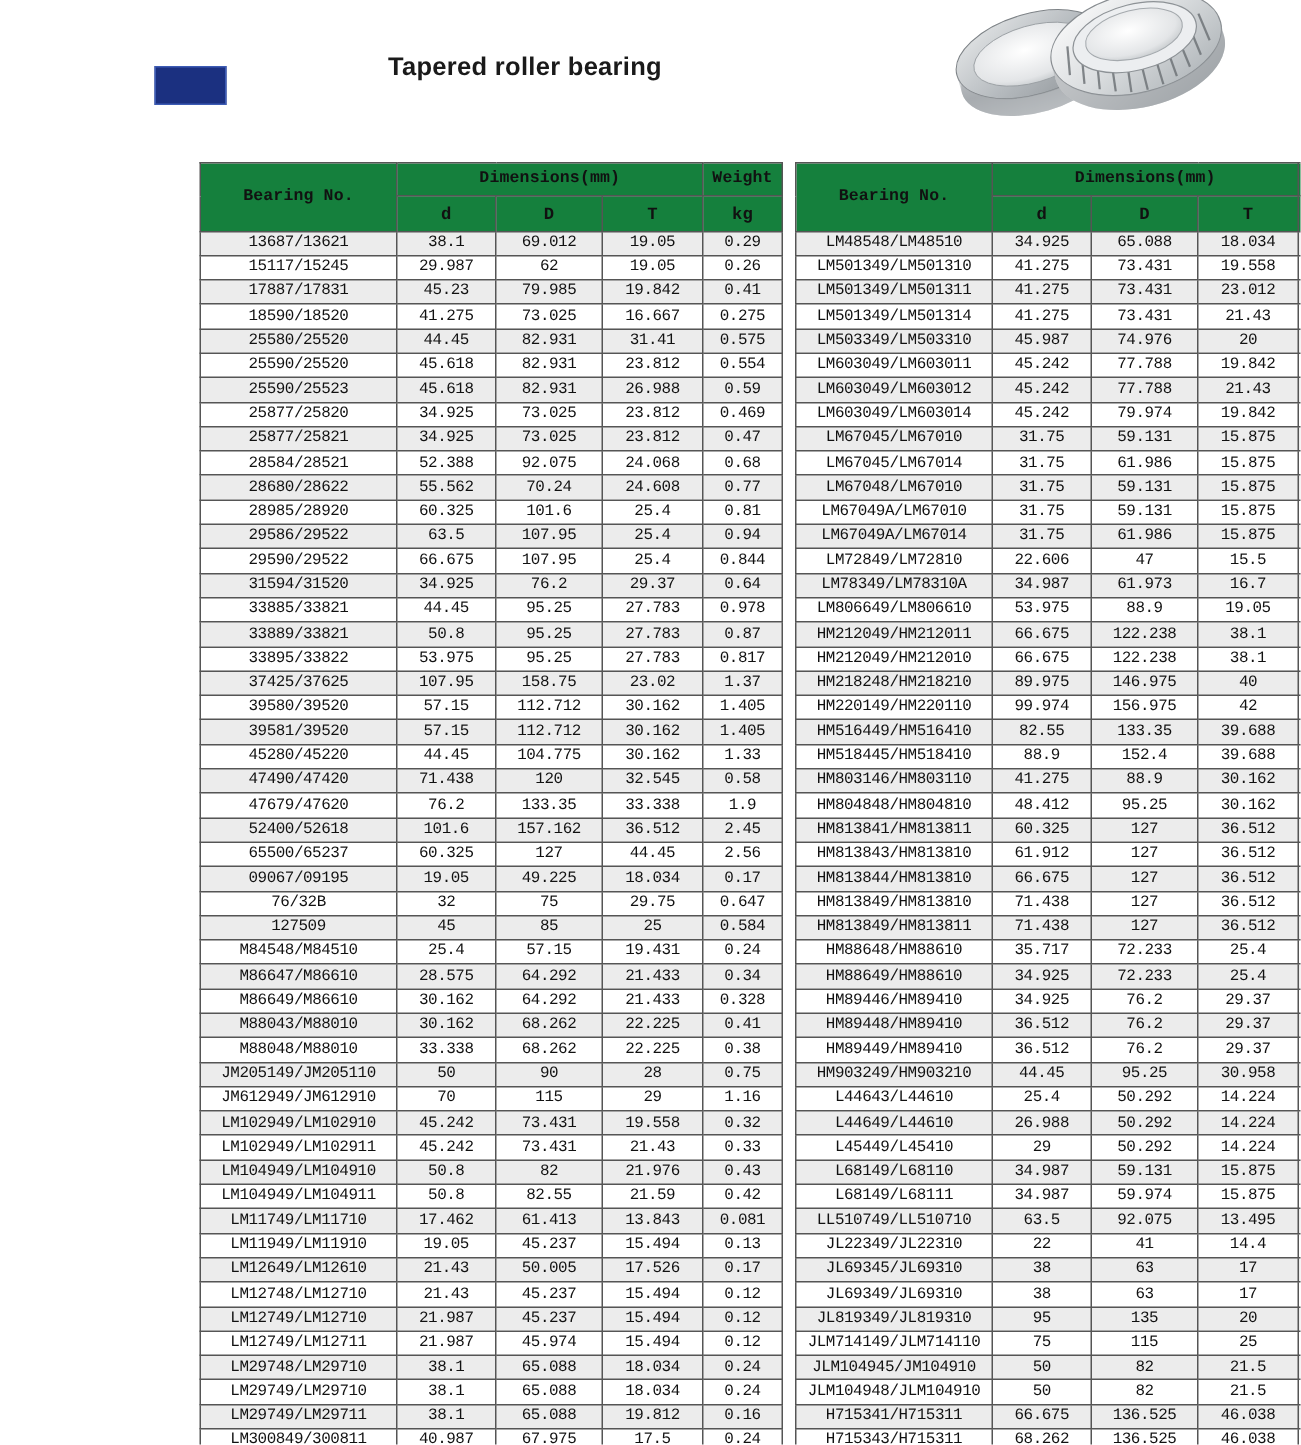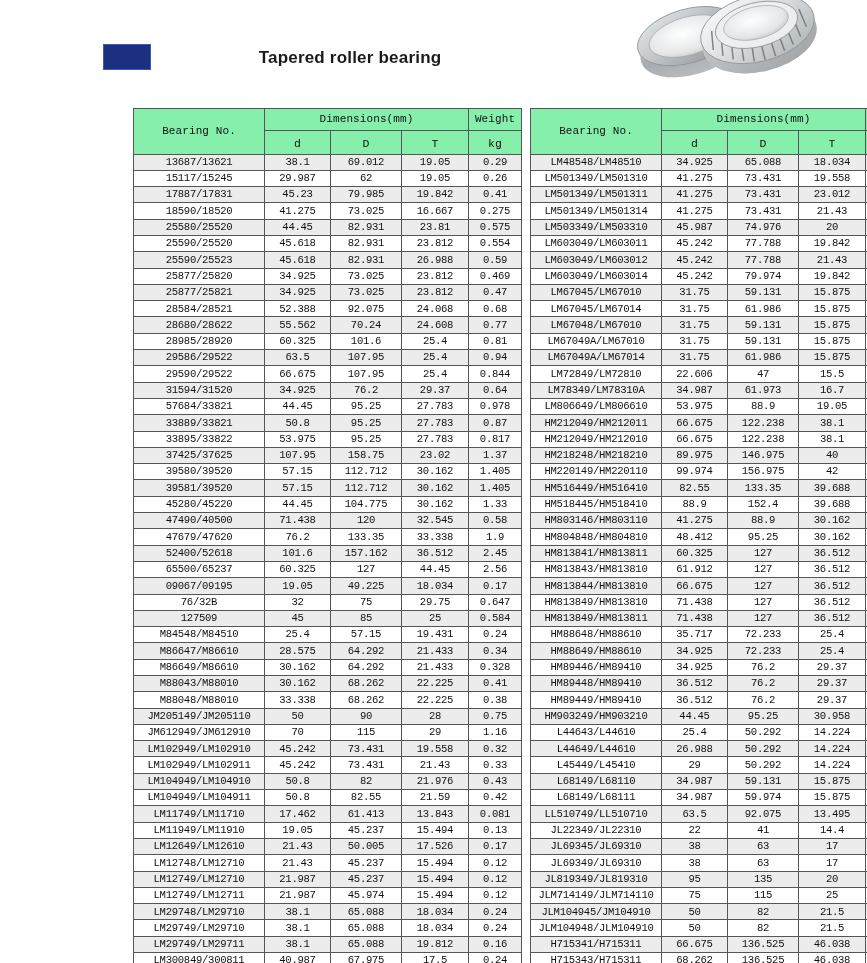--- a/index.html
+++ b/index.html
@@ -28,21 +28,21 @@
     left: 103px;
     top: 44px;
     width: 46px;
     height: 24px;
     background: #1b3080;
     border: 1px solid #3c5bb4;
   }
   .doc-title {
     position: absolute;
     left: 0;
-    top: 48px;
+    top: 35px;
     width: 700px;
     text-align: center;
     font-family: "Liberation Sans", "DejaVu Sans", sans-serif;
     font-weight: bold;
     font-size: 17px;
     letter-spacing: 0.2px;
     color: #1a1a1a;
   }
 
   
@@ -79,25 +79,26 @@
     text-align: center;
     vertical-align: middle;
     font-weight: normal;
     white-space: nowrap;
     font-family: "Liberation Mono", "DejaVu Sans Mono", monospace;
     letter-spacing: -0.3px;
   }
 
   
   table.spec thead th {
-    background: #86efac;
+    background: #15803d;
     font-size: 11px;
     color: #111;
     padding: 5px 2px;
     letter-spacing: 0.1px;
+    font-weight: bold;
   }
   table.spec thead th.sub {
     padding: 7px 2px 4px 2px;
     font-size: 11.5px;
   }
 
   
   table.spec tbody td {
     height: 15.3px;
     padding: 0 2px;
@@ -231,21 +232,21 @@
             <td class="c-name">18590/18520</td>
             <td class="c-d">41.275</td>
             <td class="c-D">73.025</td>
             <td class="c-T">16.667</td>
             <td class="c-w">0.275</td>
           </tr>
           <tr class="odd">
             <td class="c-name">25580/25520</td>
             <td class="c-d">44.45</td>
             <td class="c-D">82.931</td>
-            <td class="c-T">23.81</td>
+            <td class="c-T">31.41</td>
             <td class="c-w">0.575</td>
           </tr>
           <tr class="even">
             <td class="c-name">25590/25520</td>
             <td class="c-d">45.618</td>
             <td class="c-D">82.931</td>
             <td class="c-T">23.812</td>
             <td class="c-w">0.554</td>
           </tr>
           <tr class="odd">
@@ -305,21 +306,21 @@
             <td class="c-w">0.844</td>
           </tr>
           <tr class="odd">
             <td class="c-name">31594/31520</td>
             <td class="c-d">34.925</td>
             <td class="c-D">76.2</td>
             <td class="c-T">29.37</td>
             <td class="c-w">0.64</td>
           </tr>
           <tr class="even">
-            <td class="c-name">57684/33821</td>
+            <td class="c-name">33885/33821</td>
             <td class="c-d">44.45</td>
             <td class="c-D">95.25</td>
             <td class="c-T">27.783</td>
             <td class="c-w">0.978</td>
           </tr>
           <tr class="odd">
             <td class="c-name">33889/33821</td>
             <td class="c-d">50.8</td>
             <td class="c-D">95.25</td>
             <td class="c-T">27.783</td>
@@ -354,21 +355,21 @@
             <td class="c-w">1.405</td>
           </tr>
           <tr class="even">
             <td class="c-name">45280/45220</td>
             <td class="c-d">44.45</td>
             <td class="c-D">104.775</td>
             <td class="c-T">30.162</td>
             <td class="c-w">1.33</td>
           </tr>
           <tr class="odd">
-            <td class="c-name">47490/40500</td>
+            <td class="c-name">47490/47420</td>
             <td class="c-d">71.438</td>
             <td class="c-D">120</td>
             <td class="c-T">32.545</td>
             <td class="c-w">0.58</td>
           </tr>
           <tr class="even">
             <td class="c-name">47679/47620</td>
             <td class="c-d">76.2</td>
             <td class="c-D">133.35</td>
             <td class="c-T">33.338</td>

